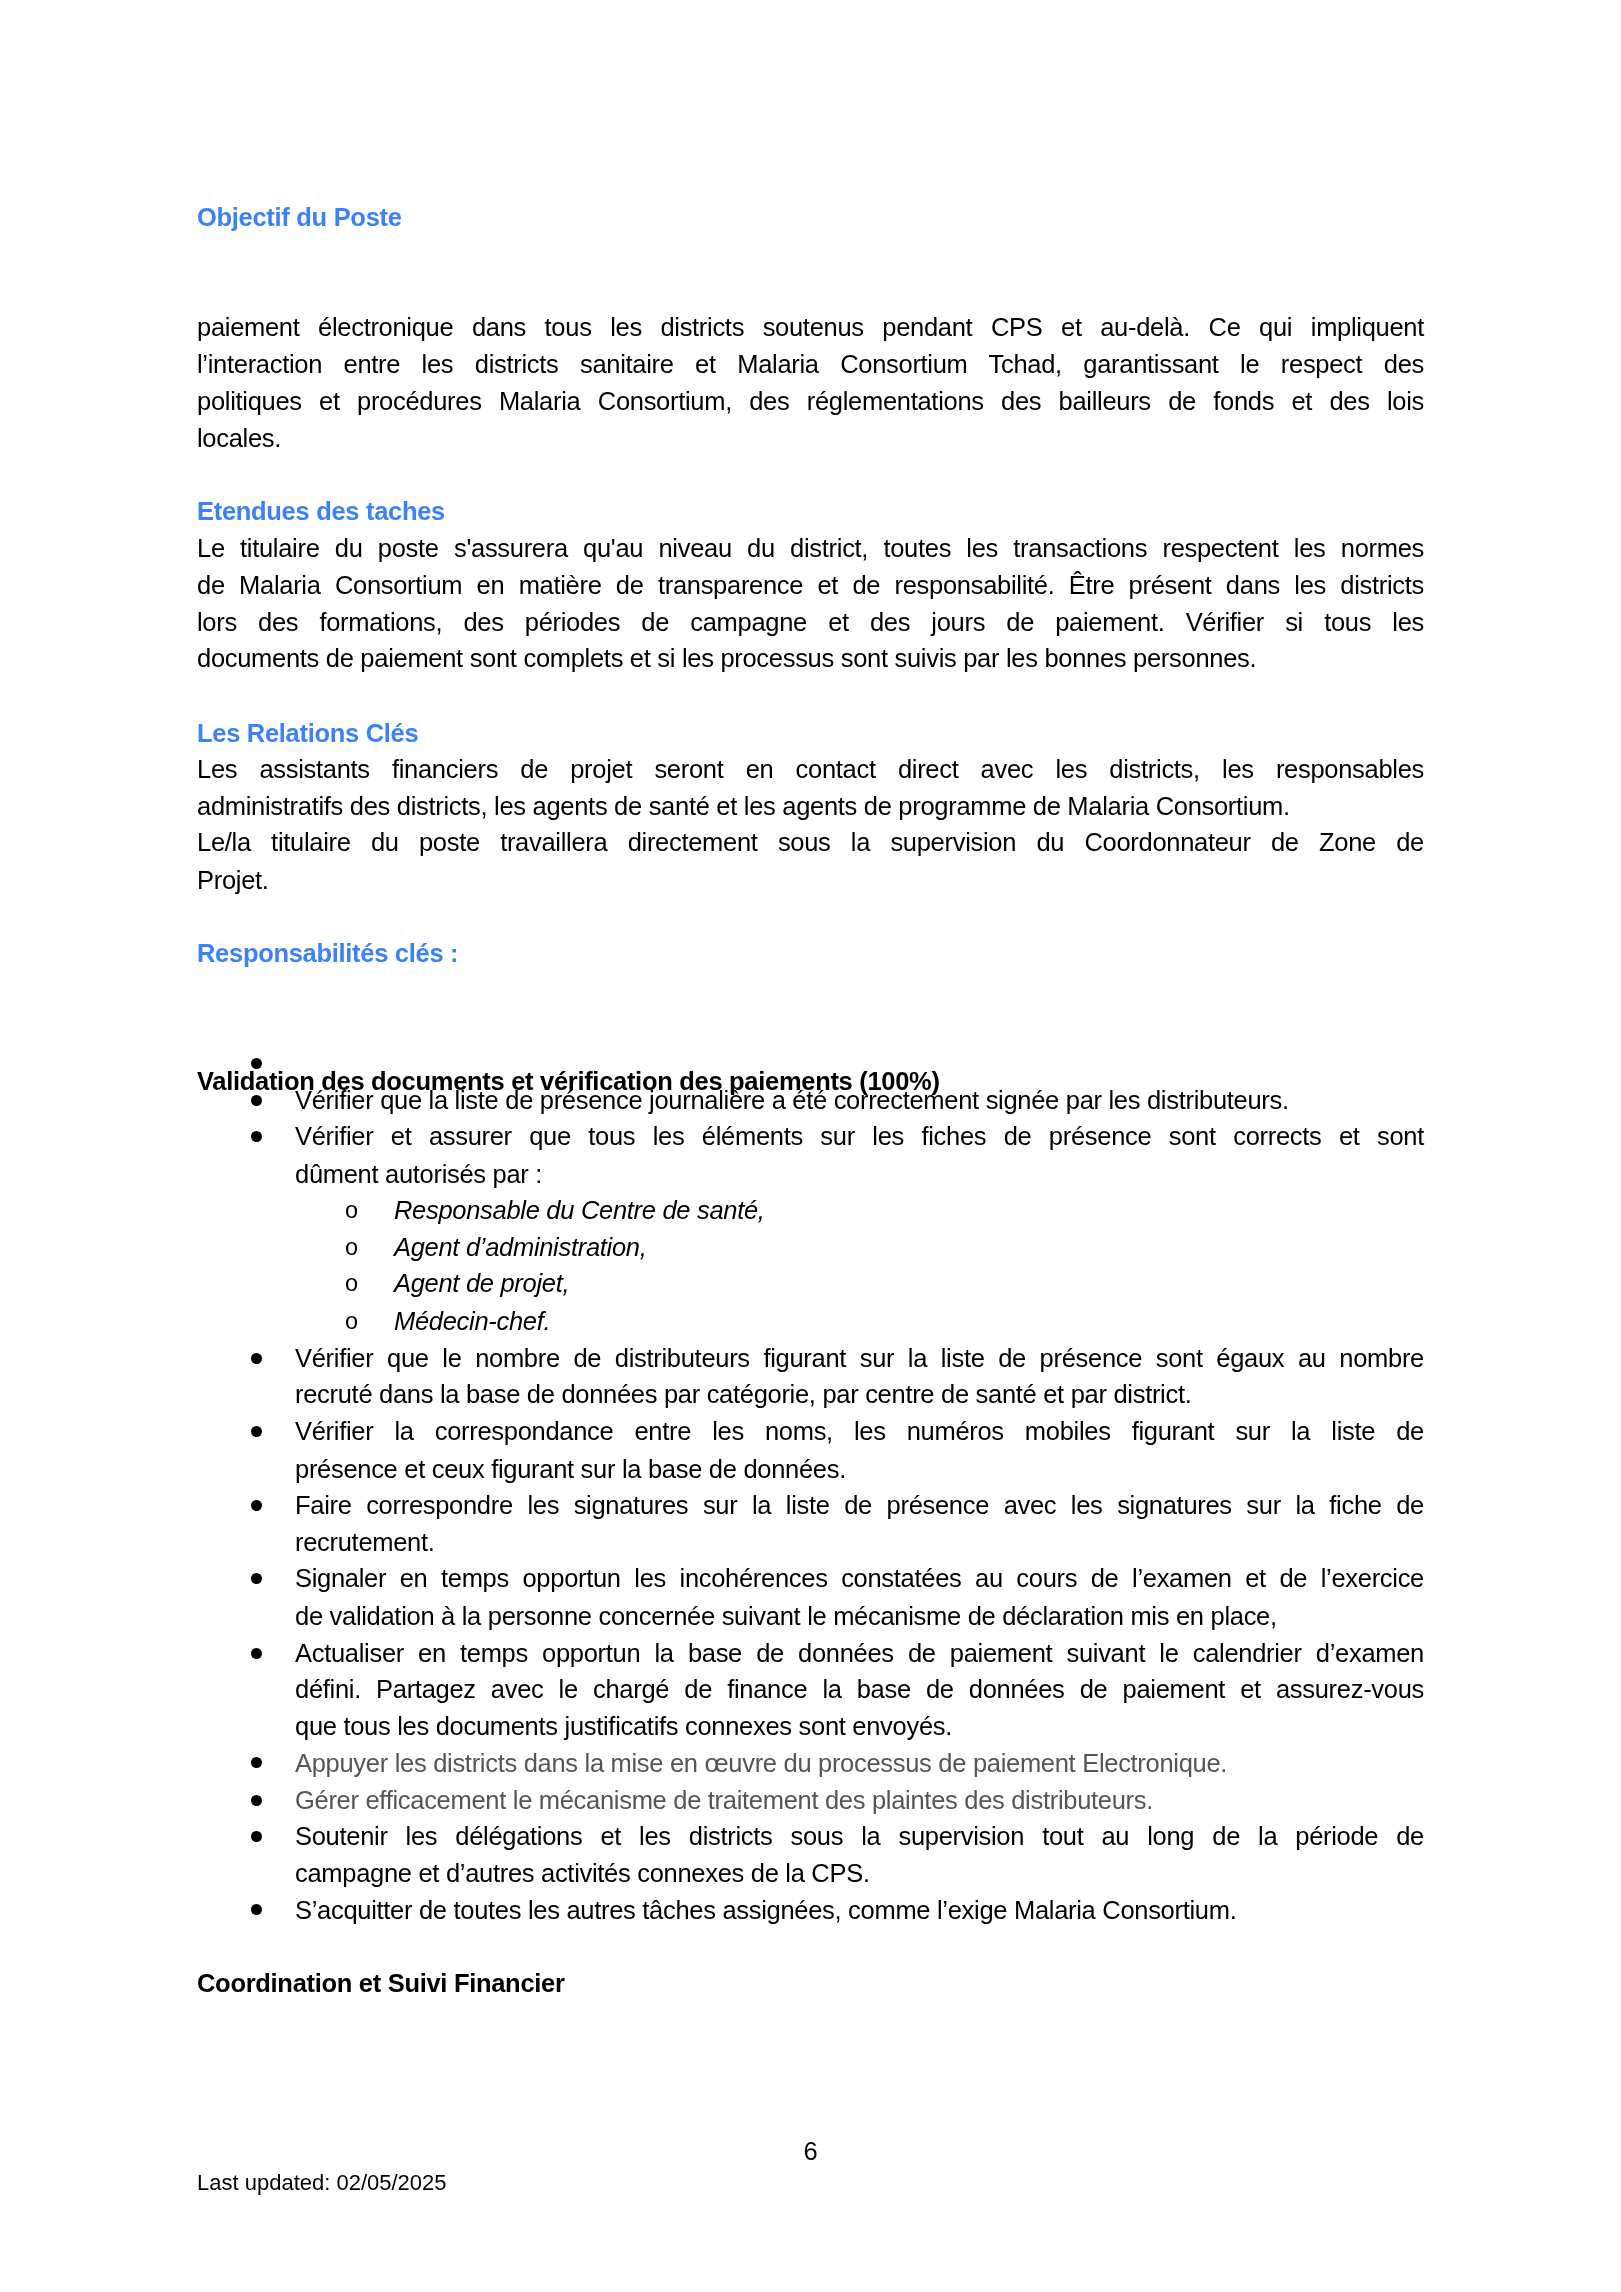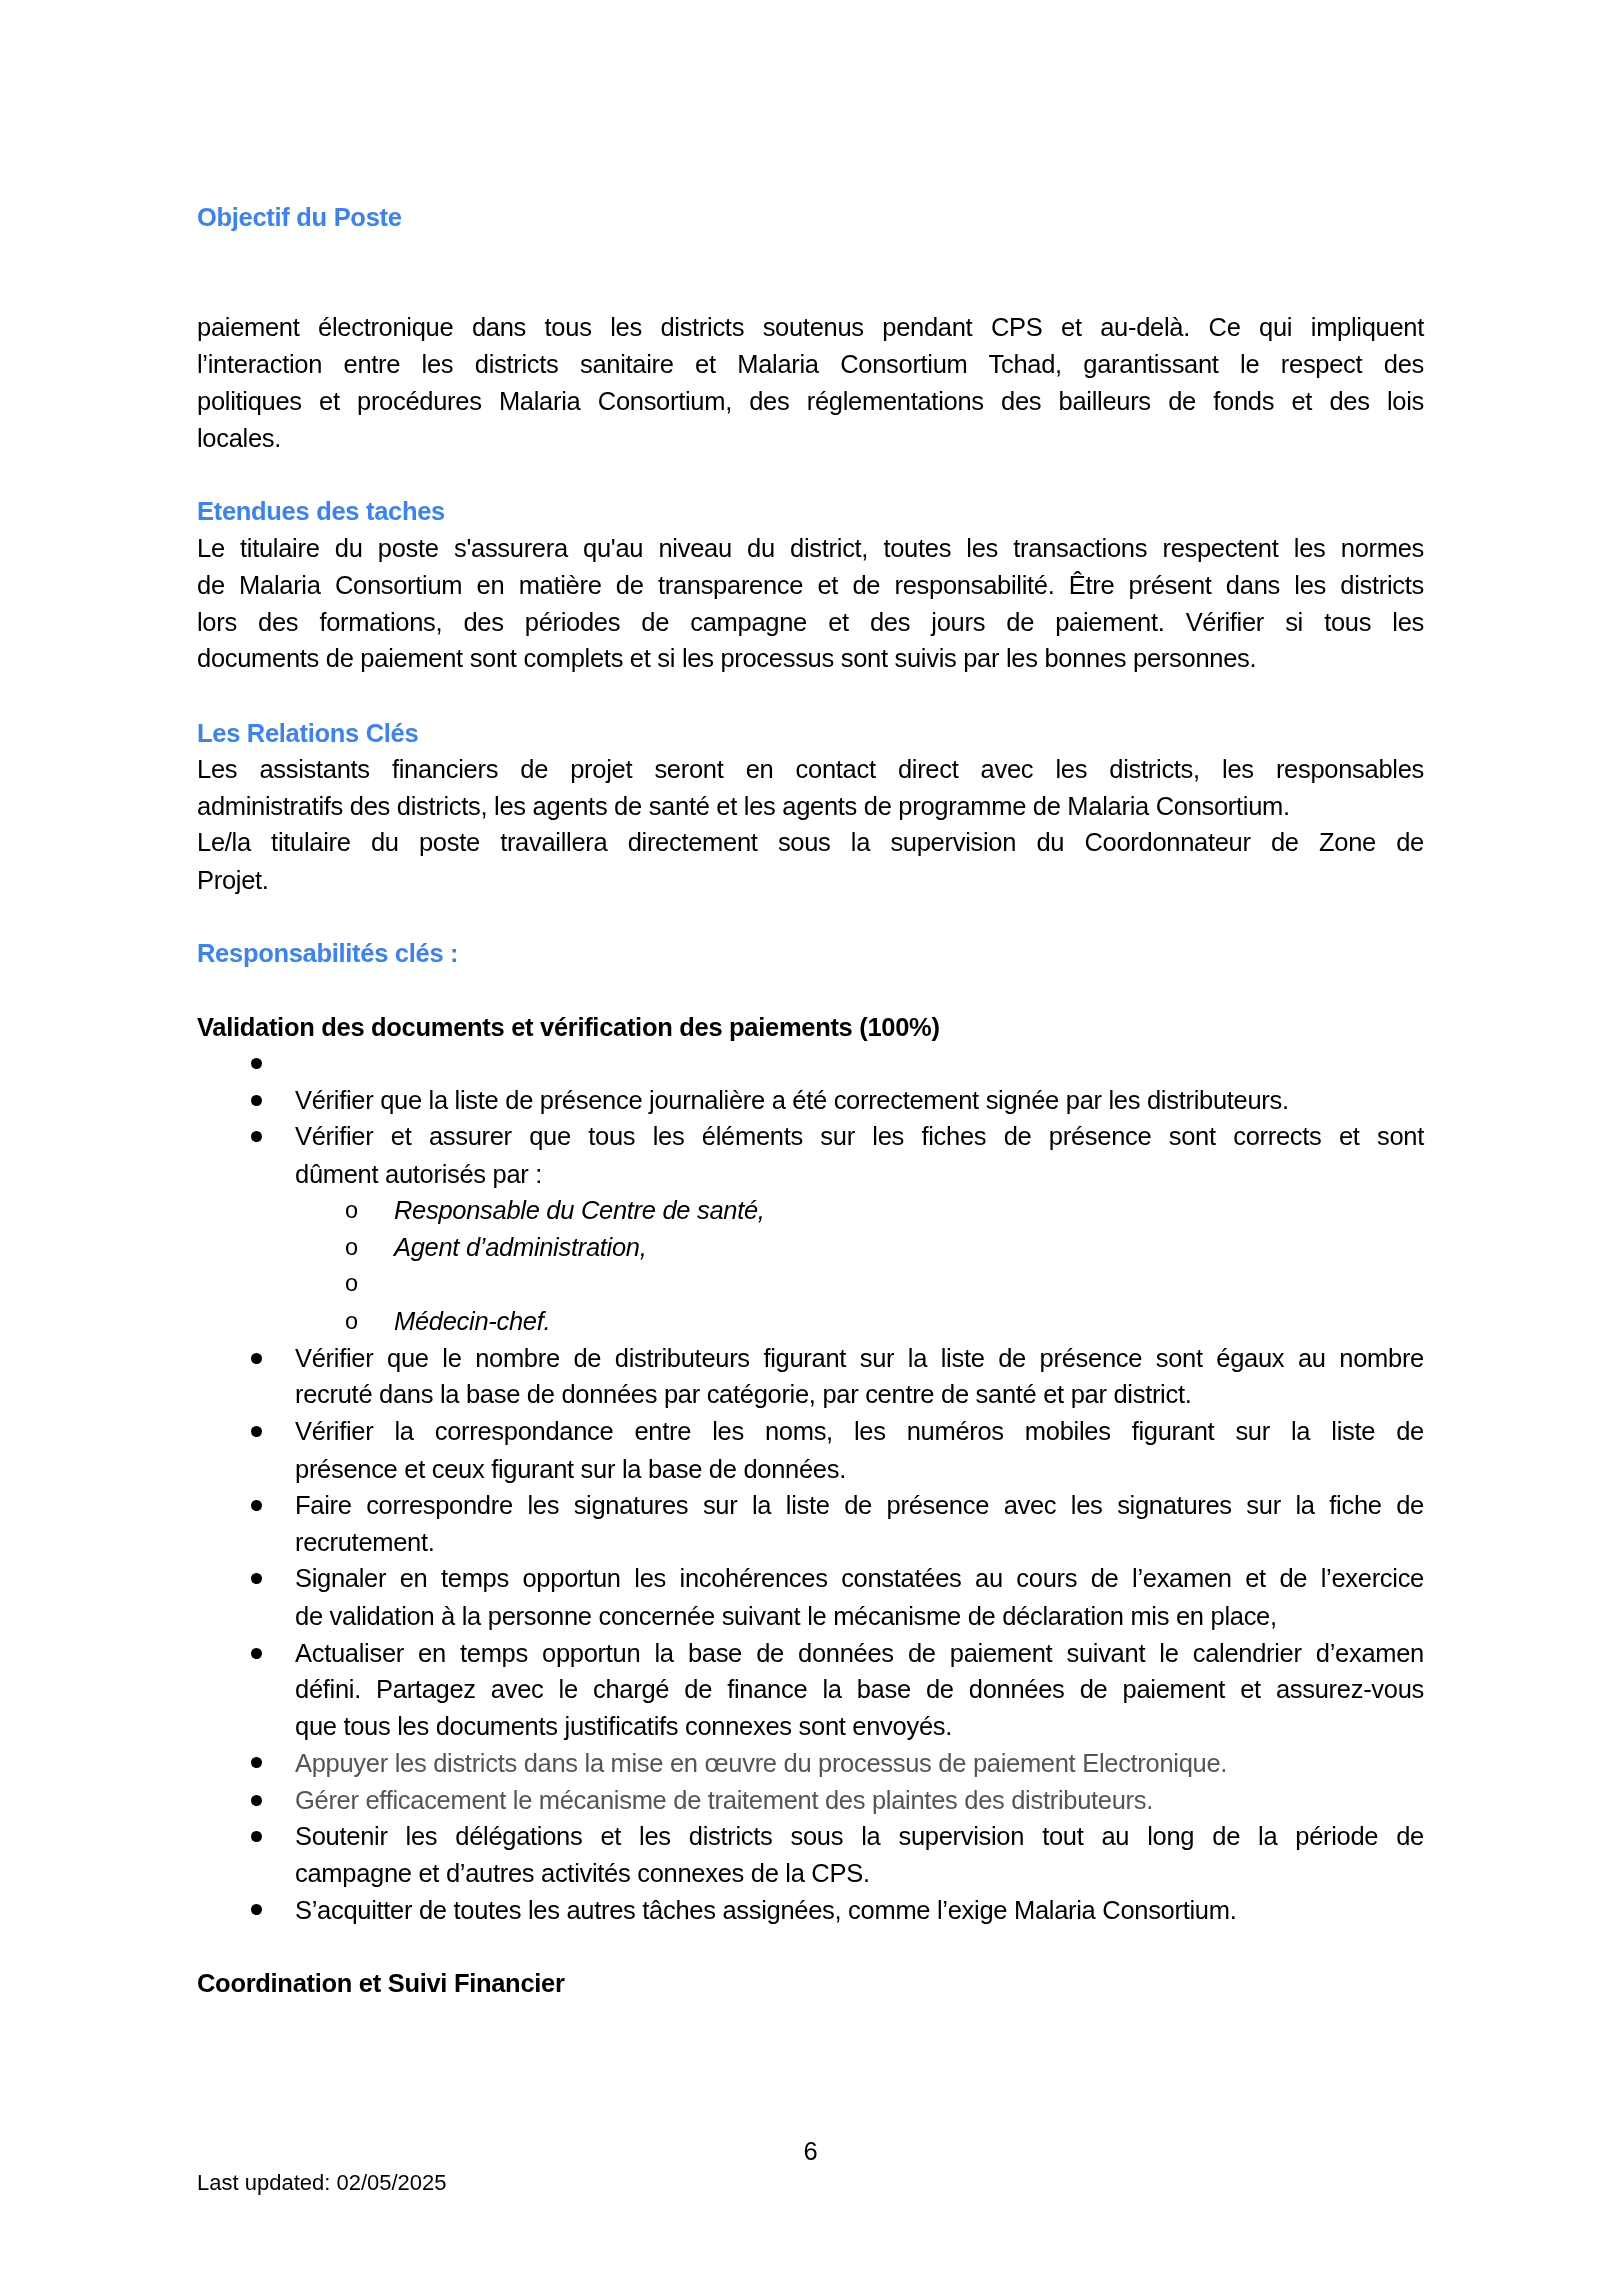--- a/index.html
+++ b/index.html
@@ -37,36 +37,37 @@
   <div class="line" style="top:640px">documents de paiement sont complets et si les processus sont suivis par les bonnes personnes.</div>
 
   <div class="line heading" style="top:715px">Les Relations Clés</div>
   <div class="line just" style="top:751px">Les assistants financiers de projet seront en contact direct avec les districts, les responsables</div>
   <div class="line" style="top:788px">administratifs des districts, les agents de santé et les agents de programme de Malaria Consortium.</div>
   <div class="line just" style="top:824px">Le/la titulaire du poste travaillera directement sous la supervision du Coordonnateur de Zone de</div>
   <div class="line" style="top:862px">Projet.</div>
 
   <div class="line heading" style="top:935px">Responsabilités clés :</div>
 
-  <div class="line bold" style="top:1009px">Validation des documents et vérification des paiements (100%)</div>
+  <div class="line bold" style="top:1063px">Validation des documents et vérification des paiements (100%)</div>
 
   <span class="bullet-dot" style="top:1058px"></span>
 
   <span class="bullet-dot" style="top:1095px"></span>
   <div class="line b-line" style="top:1082px">Vérifier que la liste de présence journalière a été correctement signée par les distributeurs.</div>
 
   <span class="bullet-dot" style="top:1131px"></span>
   <div class="line b-line just" style="top:1118px">Vérifier et assurer que tous les éléments sur les fiches de présence sont corrects et sont</div>
   <div class="line b-line" style="top:1156px">dûment autorisés par :</div>
 
   <span class="sub-o" style="top:1192px">o</span>
   <div class="line s-line" style="top:1192px">Responsable du Centre de santé,</div>
   <span class="sub-o" style="top:1229px">o</span>
   <div class="line s-line" style="top:1229px">Agent d’administration,</div>
   <span class="sub-o" style="top:1265px">o</span>
+  <div class="line s-line" style="top:1265px">Agent de projet,</div>
   <span class="sub-o" style="top:1303px">o</span>
   <div class="line s-line" style="top:1303px">Médecin-chef.</div>
 
   <span class="bullet-dot" style="top:1353px"></span>
   <div class="line b-line just" style="top:1340px">Vérifier que le nombre de distributeurs figurant sur la liste de présence sont égaux au nombre</div>
   <div class="line b-line" style="top:1376px">recruté dans la base de données par catégorie, par centre de santé et par district.</div>
 
   <span class="bullet-dot" style="top:1426px"></span>
   <div class="line b-line just" style="top:1413px">Vérifier la correspondance entre les noms, les numéros mobiles figurant sur la liste de</div>
   <div class="line b-line" style="top:1451px">présence et ceux figurant sur la base de données.</div>

